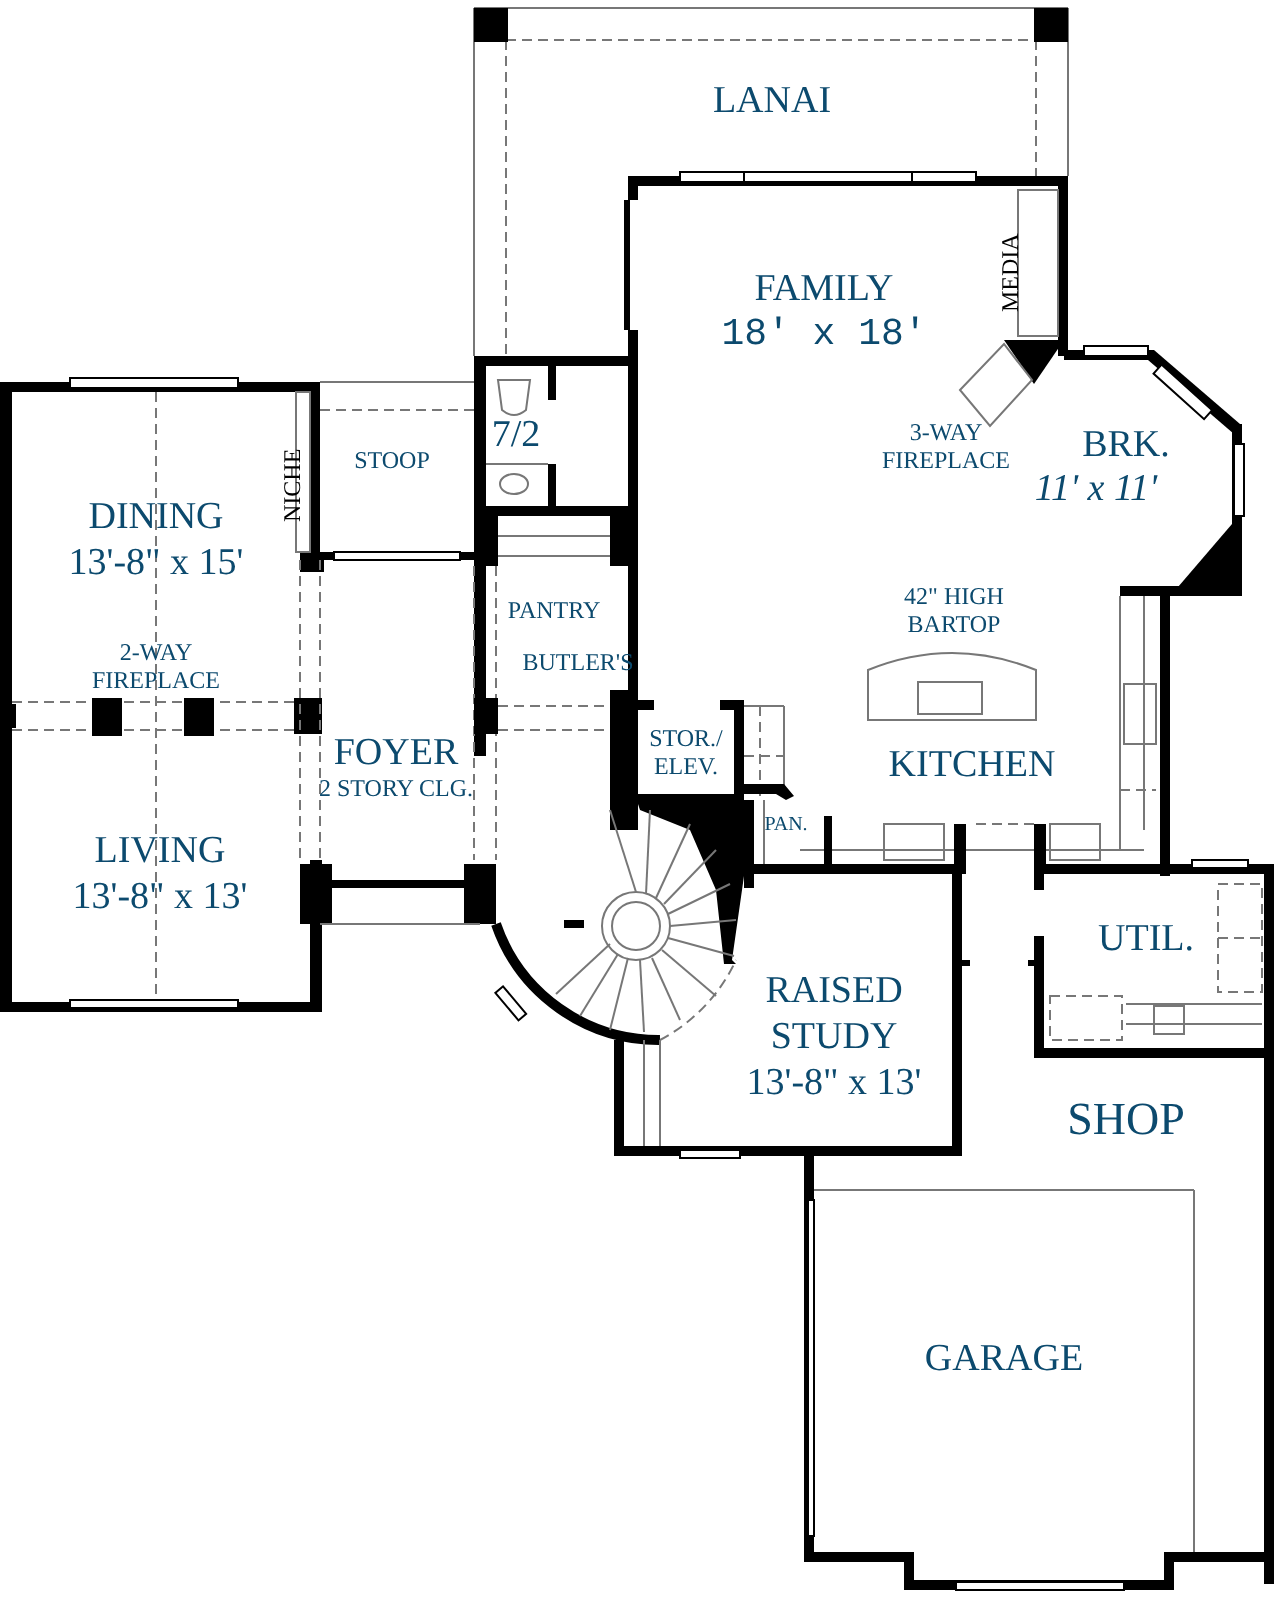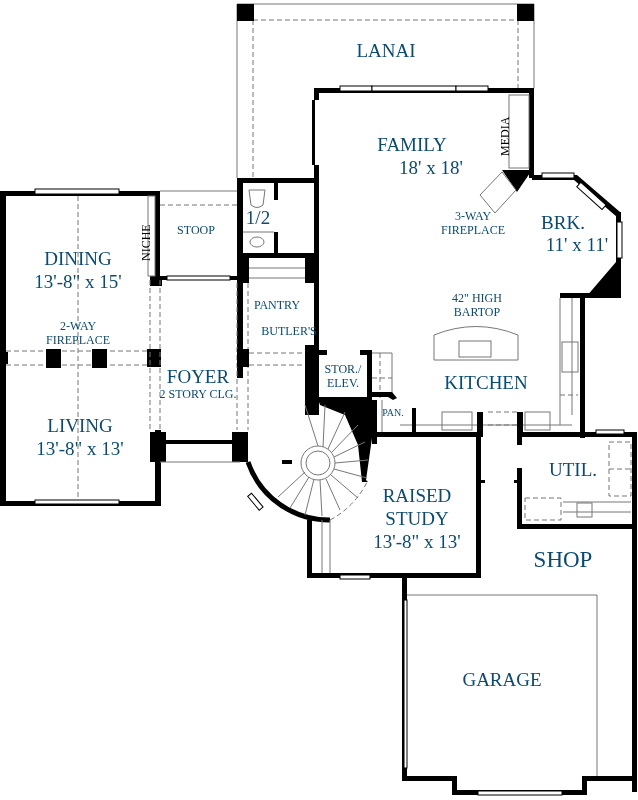--- a/index.html
+++ b/index.html
@@ -215,31 +215,31 @@
     <rect class="wall" x="452" y="790" width="135" height="5"></rect>
     <rect class="wall" x="582" y="776" width="5" height="17"></rect>
     <rect class="wall" x="582" y="776" width="55" height="5"></rect>
     <rect class="win" x="478" y="791" width="84" height="4"></rect>
   </g>
 </svg>
 
 <div class="lbl big" style="left:386px; top:41px;">LANAI</div>
 
 <div class="lbl big" style="left:412px; top:135px;">FAMILY</div>
-<div class="lbl big" style="left:431px; top:158px;">18' x 18'</div>
+<div class="lbl big" style="left:412px; top:158px;font-family:Liberation Mono, monospace;">18' x 18'</div>
 
 <div class="vert" style="left:498px; top:156px;">MEDIA</div>
 
 <div class="lbl sm" style="left:473px; top:210px;">3-WAY</div>
 <div class="lbl sm" style="left:473px; top:224px;">FIREPLACE</div>
 
 <div class="lbl big" style="left:563px; top:213px;">BRK.</div>
-<div class="lbl big" style="left:577px; top:235px;">11' x 11'</div>
-
-<div class="lbl big" style="left:258px; top:208px;">1/2</div>
+<div class="lbl big" style="left:548px; top:235px;font-style:italic;">11' x 11'</div>
+
+<div class="lbl big" style="left:258px; top:208px;">7/2</div>
 
 <div class="lbl sm" style="left:196px; top:224px;">STOOP</div>
 <div class="vert" style="left:139px; top:261px;">NICHE</div>
 
 <div class="lbl big" style="left:78px; top:249px;">DINING</div>
 <div class="lbl big" style="left:78px; top:272px;">13'-8" x 15'</div>
 
 <div class="lbl sm" style="left:78px; top:320px;">2-WAY</div>
 <div class="lbl sm" style="left:78px; top:334px;">FIREPLACE</div>
 

